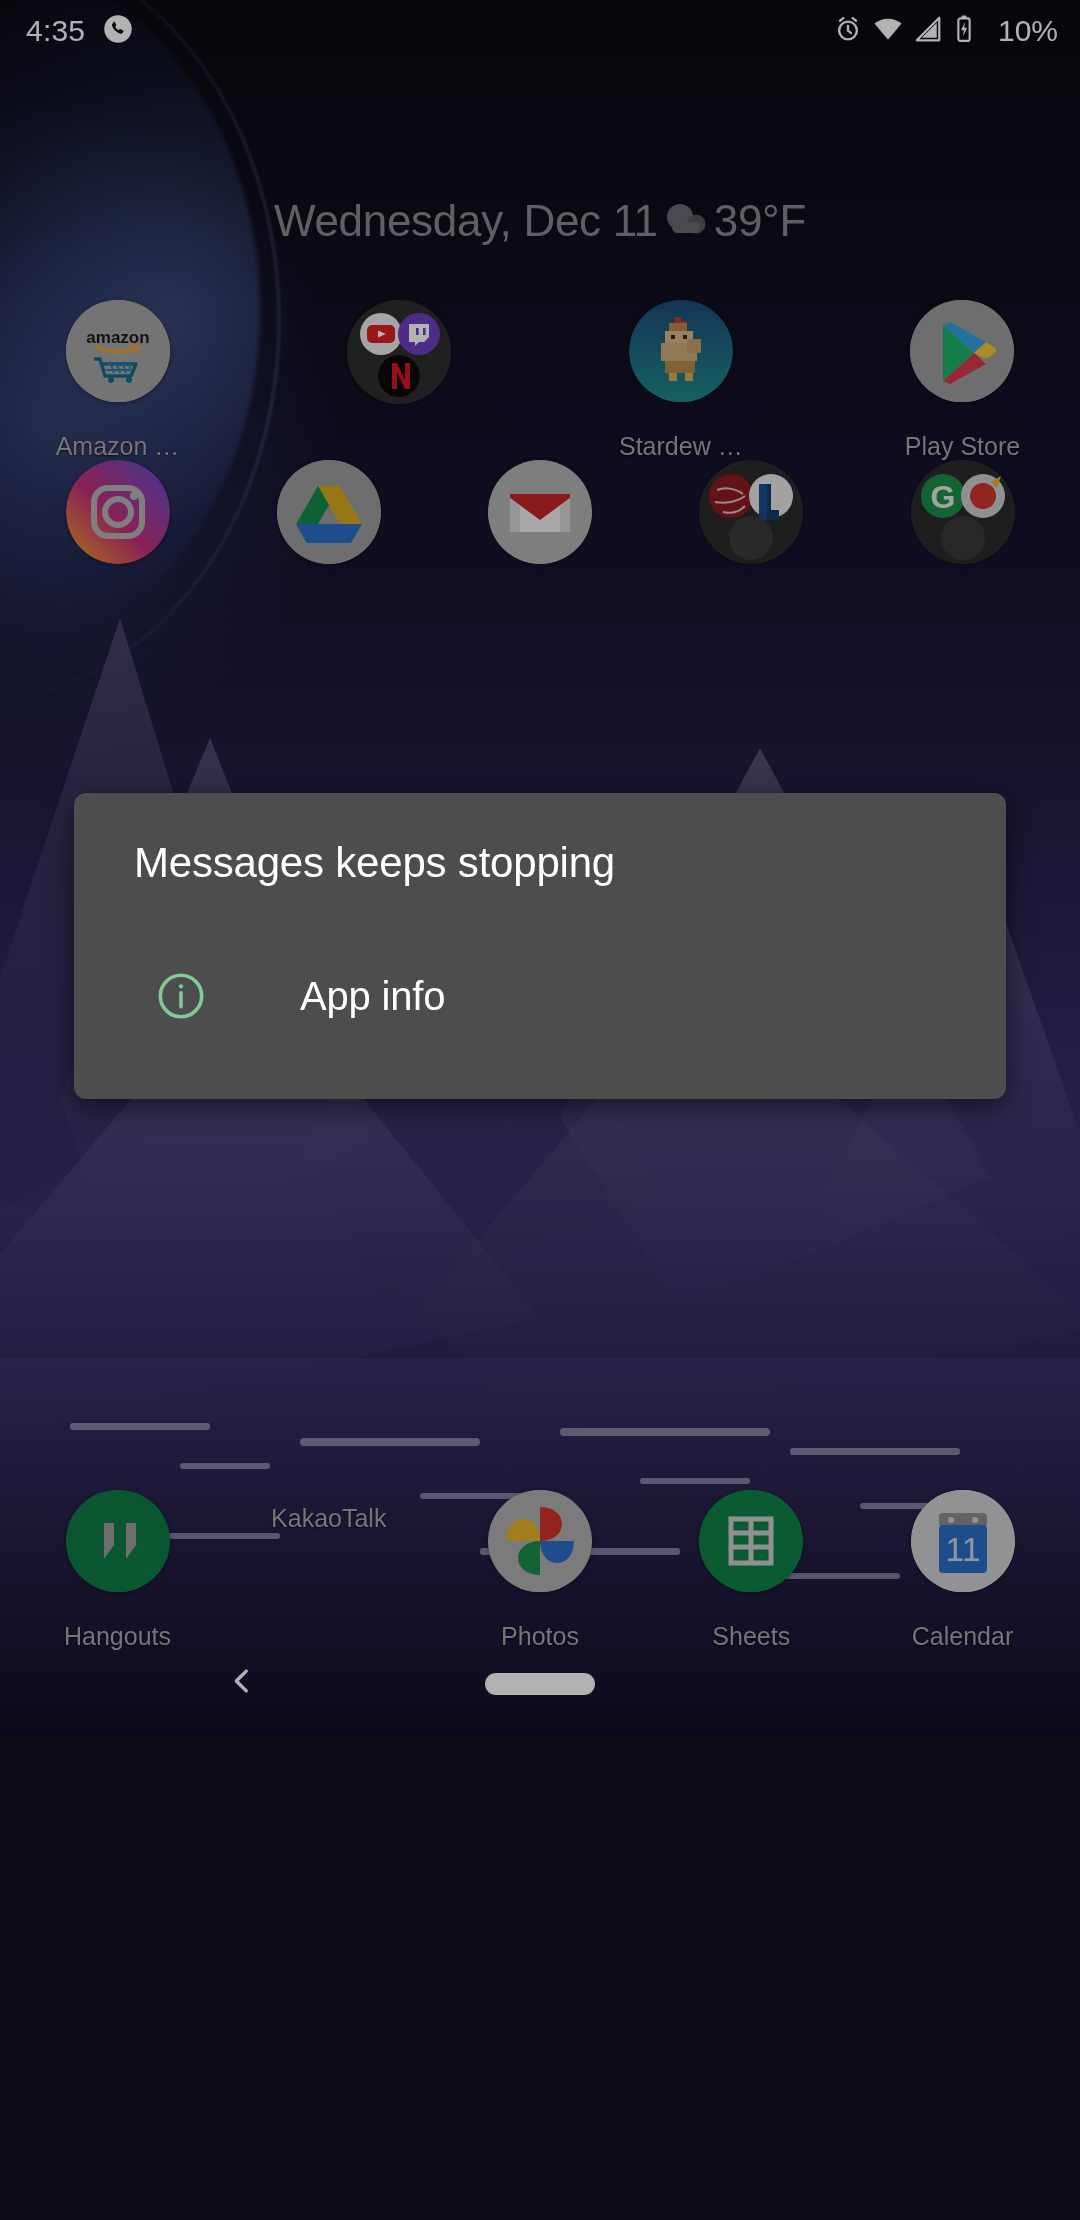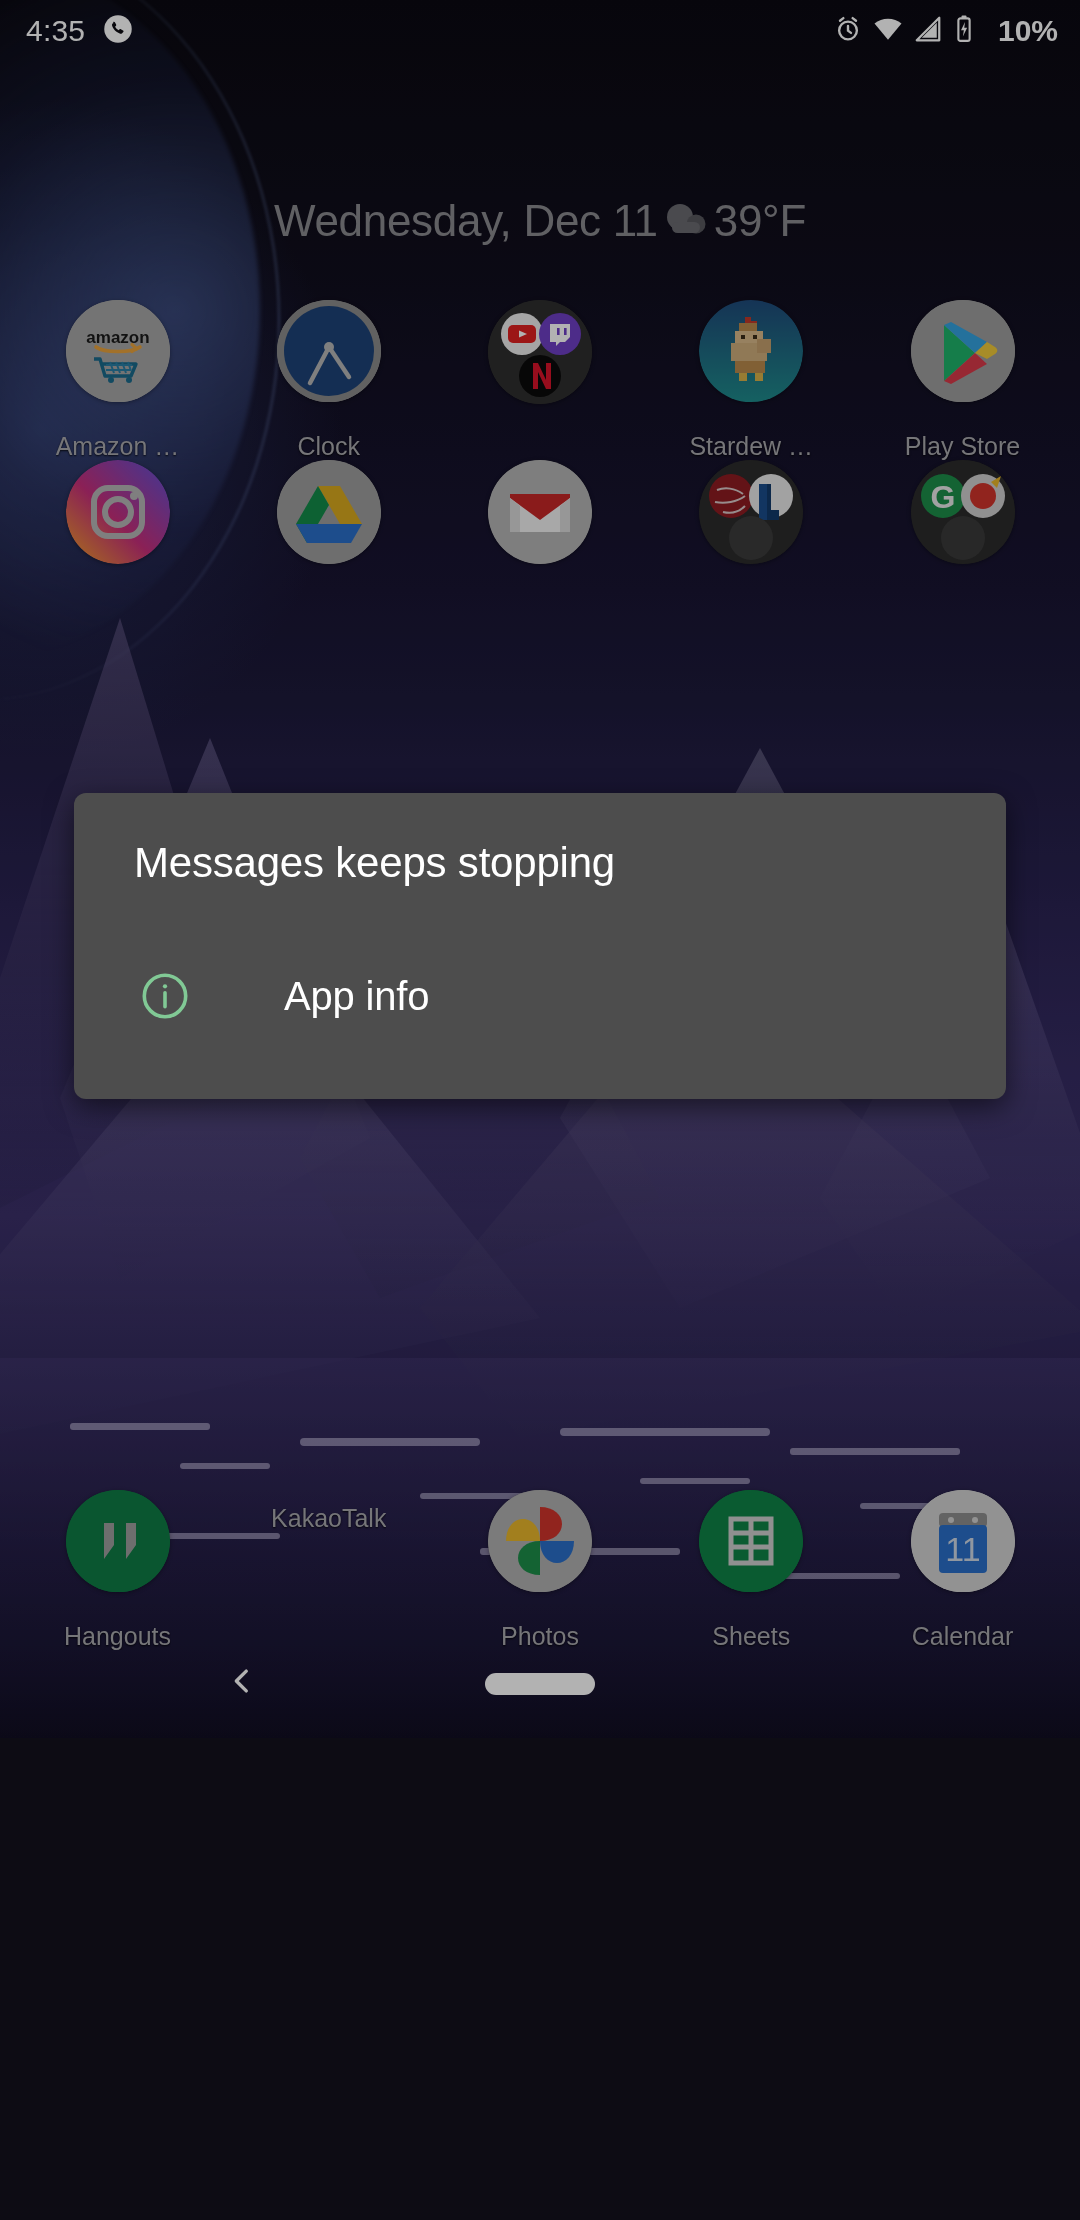--- a/index.html
+++ b/index.html
@@ -64,21 +64,21 @@
     position:absolute; top:0; left:0; right:0;
     height:62px;
     display:flex; align-items:center;
     padding:0 22px 0 26px;
     color:#ffffff;
     z-index:40;
   }
   .sb-left { display:flex; align-items:center; gap:18px; }
   .sb-time { font-size:30px; font-weight:500; letter-spacing:.2px; }
   .sb-right { margin-left:auto; display:flex; align-items:center; gap:9px; }
-  .sb-pct { font-size:30px; font-weight:700; margin-left:13px; }
+  .sb-pct { font-size:30px; font-weight:400; margin-left:13px; }
   .sb-ico { display:block; }
 
   
   .datewidget {
     position:absolute; top:196px; left:0; right:0;
     display:flex; align-items:center; justify-content:center;
     color:#8a8a8f;
     z-index:10;
   }
   .dw-date { font-size:44px; font-weight:400; letter-spacing:-0.3px; white-space:nowrap; }
@@ -176,21 +176,21 @@
     font-size:42px;
     color:#ffffff;
     font-weight:400;
     padding:0 60px 0 60px;
     letter-spacing:-0.2px;
   }
   .dialog-list { margin-top:42px; }
   .dialog-item {
     display:flex; align-items:center;
     height:134px;
-    padding:0 60px;
+    padding:0 76px;
   }
   .di-icon {
     width:62px; height:62px;
     display:flex; align-items:center; justify-content:center;
     flex:0 0 62px;
   }
   .di-label {
     margin-left:88px;
     font-size:40px;
     color:#ffffff;
@@ -319,32 +319,20 @@
             <g stroke="#2a7fa5" stroke-width="2">
               <path d="M40 66h26M40 71h25M44 63l4 11M50 63l4 11M56 63l4 11M62 63l3 9"></path>
             </g>
             <circle cx="45" cy="81" r="3" fill="#1b6a8c"></circle>
               <circle cx="63" cy="81" r="3" fill="#1b6a8c"></circle>
           </svg>
         </div>
         <div class="icon-label">Amazon …</div>
       </div>
 
-      <div class="cell">
-        <div class="icon-wrap bg-clock">
-          <svg width="104" height="104" viewBox="0 0 104 104">
-            <circle cx="52" cy="52" r="52" fill="#8b8b8b"></circle>
-            <circle cx="52" cy="52" r="45" fill="#1e4377"></circle>
-            <path d="M52 48 33 84" stroke="#b6b6b6" stroke-width="4.5" stroke-linecap="round"></path>
-            <path d="M52 48 72 78" stroke="#b6b6b6" stroke-width="4.5" stroke-linecap="round"></path>
-            <circle cx="52" cy="48" r="5" fill="#b6b6b6"></circle>
-          </svg>
-        </div>
-        <div class="icon-label">Clock</div>
-      </div>
 
       <div class="cell">
         <div class="icon-wrap" style="background:#2e2e2e;">
           <svg width="104" height="104" viewBox="0 0 104 104">
             <circle cx="52" cy="52" r="52" fill="#2f2f2f"></circle>
 
             <circle cx="34" cy="34" r="21" fill="#ededed"></circle>
             <rect x="20" y="25" width="28" height="18" rx="5" fill="#e02020"></rect>
             <path d="M31 30.5 39 34l-8 3.5z" fill="#fff"></path>
 

